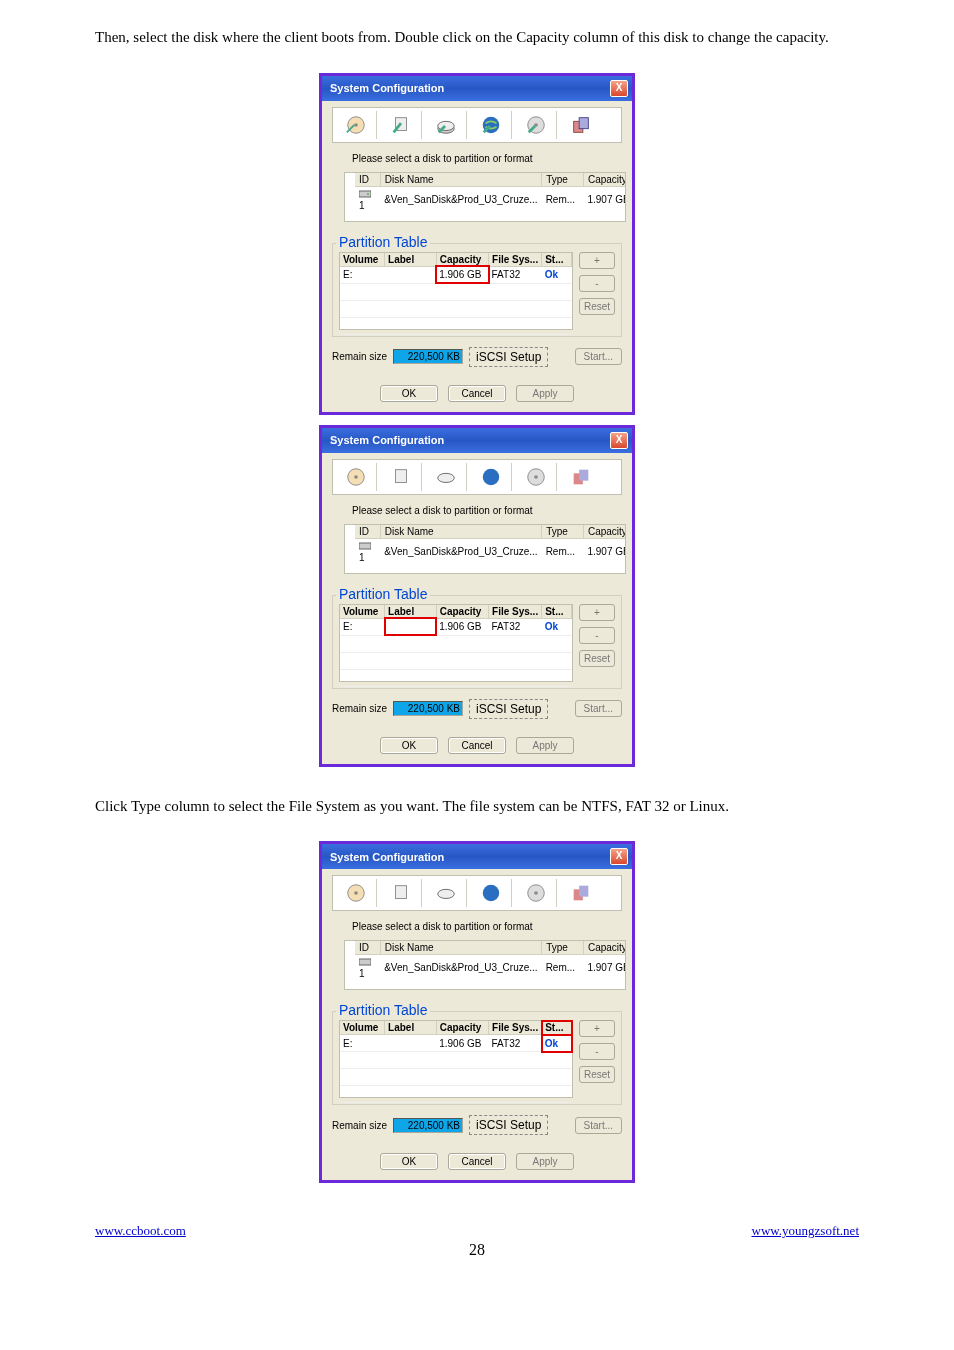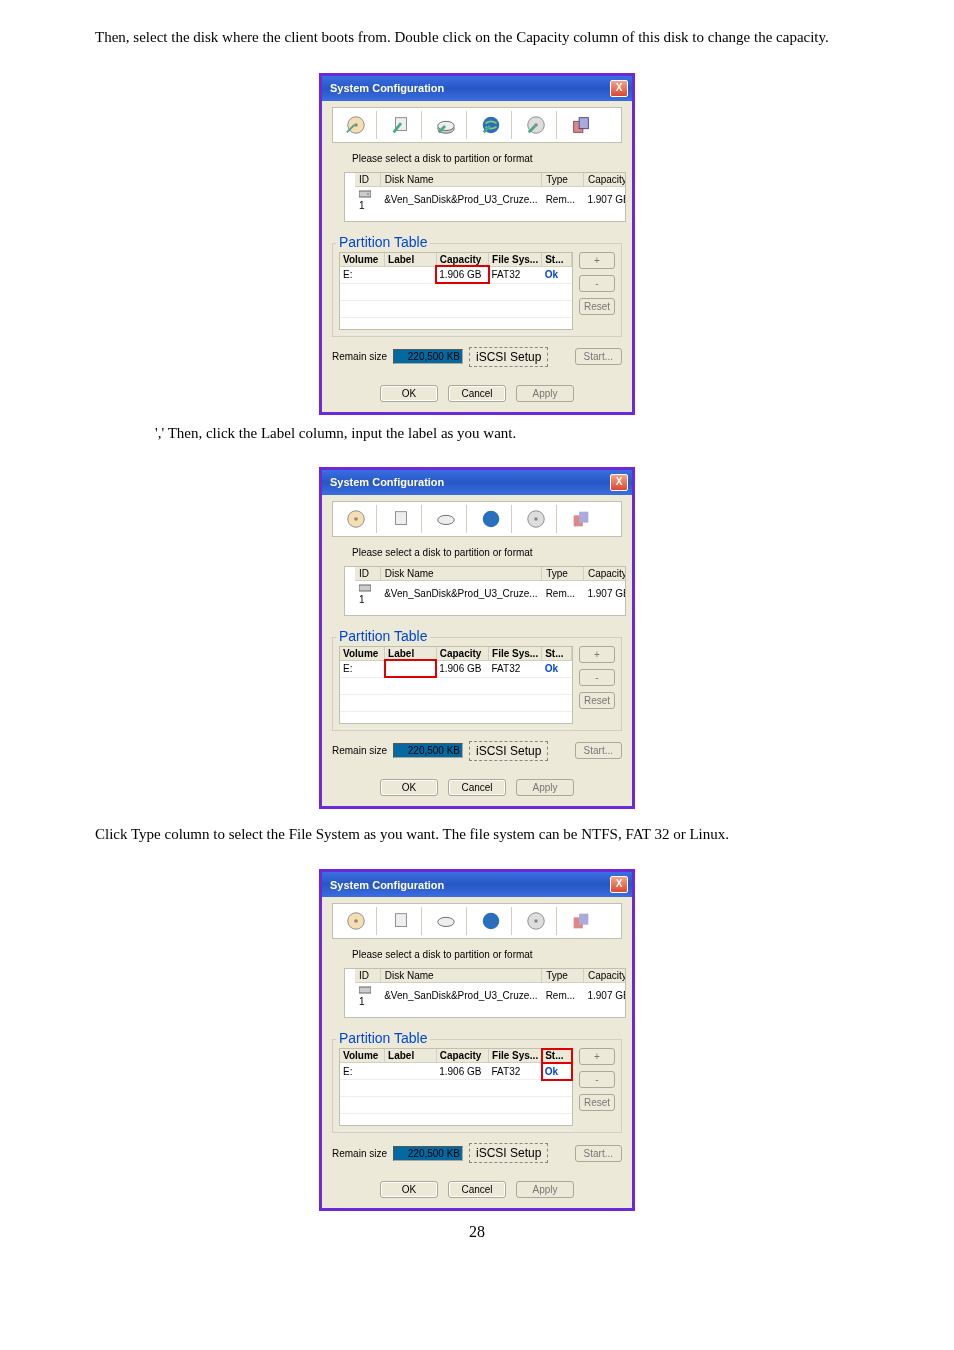--- a/index.html
+++ b/index.html
@@ -149,21 +149,21 @@
   }
   .btn.enabled { color: #000; box-shadow: inset 0 0 0 1px #fff; }
   .remain-row {
     display: flex;
     align-items: center;
     gap: 6px;
     margin-top: 10px;
   }
   .remain-input {
     border: 1px inset #aca899;
-    background: #0369a1;
+    background: #0ea5e9;
     padding: 1px 2px;
     width: 64px;
     text-align: right;
     font-size: 10px;
   }
   .dotted-btn {
     border: 1px dashed #888;
     padding: 2px 6px;
     font-size: 12px;
   }
@@ -353,21 +353,20 @@
         <span class="wide-btn">Start...</span>
       </div>
       <div class="dlg-buttons">
         <div class="btn enabled">OK</div>
         <div class="btn enabled">Cancel</div>
         <div class="btn">Apply</div>
       </div>
     </div>
   </div>
 
-  <div class="apostrophe">',' Then, click the Label column, input the label as you want.</div>
 
   <div class="dialog">
     <div class="titlebar">
       <span>System Configuration</span>
       <span class="close-x">X</span>
     </div>
     <div class="content">
       <div class="toolbar">
         <div class="tool-btn">
             <svg class="icon-svg" viewBox="0 0 24 24">
@@ -485,21 +484,21 @@
         <span class="wide-btn">Start...</span>
       </div>
       <div class="dlg-buttons">
         <div class="btn enabled">OK</div>
         <div class="btn enabled">Cancel</div>
         <div class="btn">Apply</div>
       </div>
     </div>
   </div>
 
-  <div class="caption-text" style="margin-top:16px;">Click Type column to select the File System as you want. The file system can be NTFS, FAT 32 or Linux.</div>
+  <div class="caption-text" style="margin-top:30px;">Click Type column to select the File System as you want. The file system can be NTFS, FAT 32 or Linux.</div>
 
   <div class="dialog">
     <div class="titlebar">
       <span>System Configuration</span>
       <span class="close-x">X</span>
     </div>
     <div class="content">
       <div class="toolbar">
         <div class="tool-btn">
             <svg class="icon-svg" viewBox="0 0 24 24">
@@ -618,16 +617,20 @@
       </div>
       <div class="dlg-buttons">
         <div class="btn enabled">OK</div>
         <div class="btn enabled">Cancel</div>
         <div class="btn">Apply</div>
       </div>
     </div>
   </div>
 
   <div class="footer-wrap">
+    <div class="footer">
+      <span class="footer-link">www.ccboot.com</span>
+      <span class="footer-link">www.youngzsoft.net</span>
+    </div>
     <div class="page-num">28</div>
   </div>
 
 </div>
 
 </body></html>

